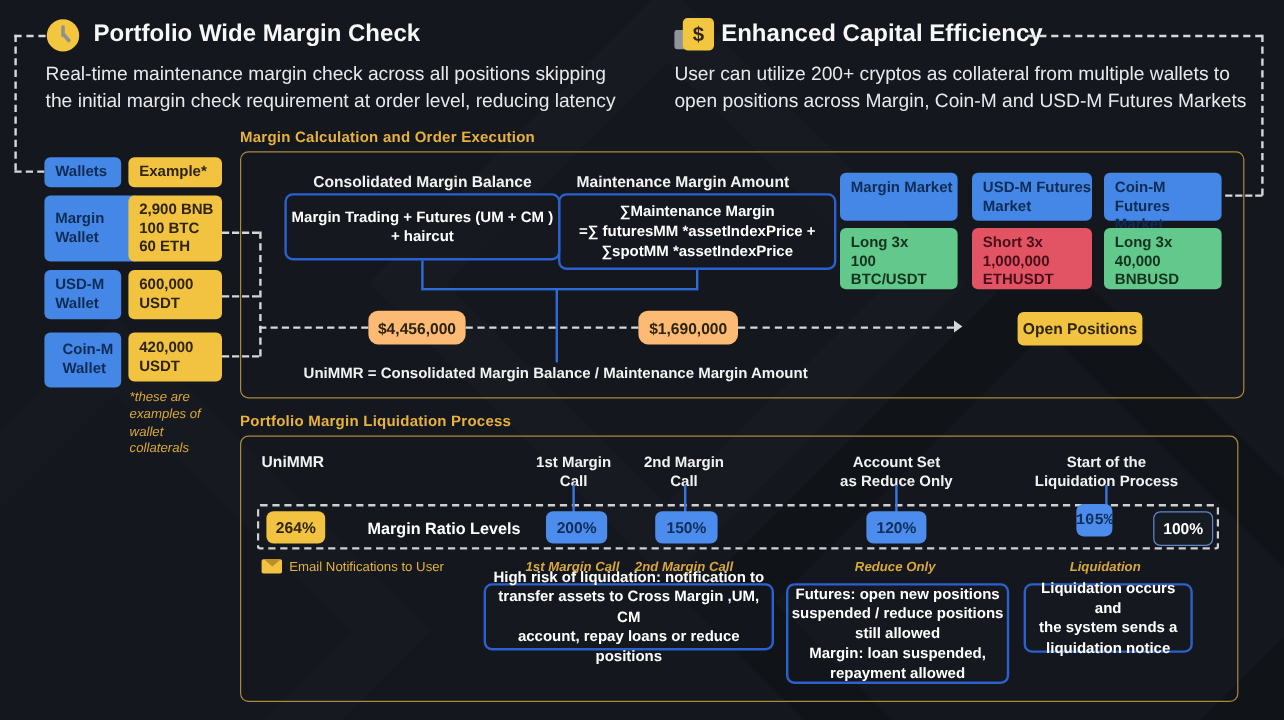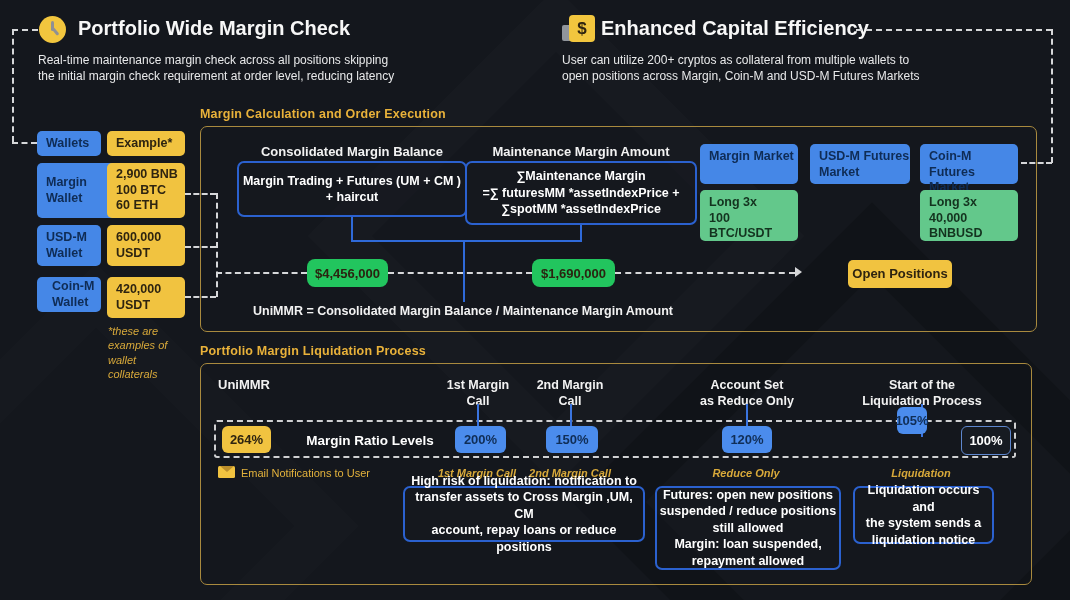--- a/index.html
+++ b/index.html
@@ -20,23 +20,23 @@
   .lflex{display:flex;align-items:center;padding-left:9px;padding-right:4px;box-sizing:border-box;}
   .cflex{display:flex;align-items:center;justify-content:center;text-align:center;box-sizing:border-box;}
   .tpad{padding:5px 0 0 9px;box-sizing:border-box;}
   .blueb{background:#4587e7;color:#0f2c55;}
   .yellowb{background:#f1c340;color:#2e2410;}
   .greenb{background:#63c88b;color:#14331f;}
   .redb{background:#e25363;color:#471019;}
   .outline{position:absolute;border:2px solid #2b61cf;border-radius:7px;color:#fff;
            font-weight:700;font-size:12.5px;line-height:1.32;background:rgba(22,26,34,.35);}
   .h1{font-size:20px;font-weight:700;color:#f7f7f7;}
-  .descr{font-size:12px;color:#e8e9ea;line-height:1.36;}
+  .descr{font-size:16px;color:#e8e9ea;line-height:1.36;}
   .subh{font-size:13px;font-weight:700;color:#f2f2f2;text-align:center;}
-  .pill{position:absolute;background:#22c55e;color:#2b2310;border-radius:8px;
+  .pill{position:absolute;background:#fdba74;color:#2b2310;border-radius:8px;
         font-weight:700;font-size:13px;}
   .pct{position:absolute;height:27px;border-radius:6px;font-weight:700;font-size:13px;
        display:flex;align-items:center;justify-content:center;}
   .pctblue{background:#4b8ced;color:#102e57;}
   .stageLbl{position:absolute;font-size:12.5px;font-weight:700;color:#f2f2f2;
             text-align:center;line-height:1.28;}
   .tag{position:absolute;font-size:11px;font-weight:700;font-style:italic;color:#d8a93a;text-align:center;}
   .tick{position:absolute;width:2px;background:#3a74df;}
   .bgdiamond{position:absolute;transform:rotate(45deg);}
 </style>
@@ -78,21 +78,21 @@
 Wallet</div>
   <div class="box yellowb lflex pre" style="left:107px;top:163px;width:78px;height:55px;">2,900 BNB
 100 BTC
 60 ETH</div>
 
   <div class="box blueb lflex pre" style="left:37px;top:225px;width:64px;height:41px;">USD-M
 Wallet</div>
   <div class="box yellowb lflex pre" style="left:107px;top:225px;width:78px;height:41px;">600,000
 USDT</div>
 
-  <div class="box blueb lflex pre" style="left:37px;top:277px;width:64px;height:35px;padding-left:15px;">Coin-M
+  <div class="box blueb lflex pre" style="left:37px;top:277px;width:64px;height:46px;padding-left:15px;">Coin-M
 Wallet</div>
   <div class="box yellowb lflex pre" style="left:107px;top:277px;width:78px;height:41px;">420,000
 USDT</div>
 
   <div class="abs pre" style="left:108px;top:324px;width:90px;font-size:11px;font-style:italic;color:#d8a93a;line-height:1.3;">*these are
 examples of
 wallet
 collaterals</div>
 
   <div class="goldh" style="left:200px;top:107px;">Margin Calculation and Order Execution</div>
@@ -101,21 +101,21 @@
   <div class="dashh" style="left:185px;top:193px;width:31px;"></div>
   <div class="dashh" style="left:185px;top:246px;width:31px;"></div>
   <div class="dashh" style="left:185px;top:296px;width:31px;"></div>
   <div class="dashv" style="left:216px;top:193px;height:104px;"></div>
   <div class="dashh" style="left:216px;top:272px;width:91px;"></div>
 
   <div class="abs subh" style="left:237px;top:144px;width:230px;">Consolidated Margin Balance</div>
   <div class="outline cflex pre" style="left:237px;top:161px;width:230px;height:56px;">Margin Trading + Futures (UM + CM )
 + haircut</div>
 
-  <div class="abs subh" style="left:465px;top:144px;width:232px;">Maintenance Margin Amount</div>
+  <div class="abs subh" style="left:453px;top:144px;width:232px;">Maintenance Margin Amount</div>
   <div class="outline cflex pre" style="left:465px;top:161px;width:232px;height:64px;">∑Maintenance Margin
 =∑ futuresMM *assetIndexPrice +
 ∑spotMM *assetIndexPrice</div>
 
   <div class="bline" style="left:351px;top:217px;width:2px;height:23px;"></div>
   <div class="bline" style="left:580px;top:225px;width:2px;height:15px;"></div>
   <div class="bline" style="left:351px;top:240px;width:231px;height:2px;"></div>
   <div class="bline" style="left:463px;top:240px;width:2px;height:62px;"></div>
 
   <div class="pill cflex" style="left:307px;top:259px;width:81px;height:28px;">$4,456,000</div>
@@ -128,20 +128,23 @@
 
   <div class="box blueb tpad pre" style="left:700px;top:144px;width:98px;height:40px;">Margin Market</div>
   <div class="box blueb tpad pre" style="left:810px;top:144px;width:100px;height:40px;">USD-M Futures
 Market</div>
   <div class="box blueb tpad pre" style="left:920px;top:144px;width:98px;height:40px;">Coin-M Futures
 Market</div>
 
   <div class="box greenb tpad pre" style="left:700px;top:190px;width:98px;height:51px;">Long 3x
 100
 BTC/USDT</div>
+  <div class="box redb tpad pre" style="left:810px;top:190px;width:100px;height:51px;">Short 3x
+1,000,000
+ETHUSDT</div>
   <div class="box greenb tpad pre" style="left:920px;top:190px;width:98px;height:51px;">Long 3x
 40,000
 BNBUSD</div>
 
   <div class="box yellowb cflex" style="left:848px;top:260px;width:104px;height:28px;font-size:13px;">Open Positions</div>
 
   <div class="goldh" style="left:200px;top:344px;">Portfolio Margin Liquidation Process</div>
   <div class="panel" style="left:200px;top:363px;width:830px;height:220px;"></div>
 
   <div class="abs" style="left:218px;top:377px;font-size:13px;font-weight:700;color:#f2f2f2;">UniMMR</div>
@@ -161,21 +164,21 @@
   <div class="tick" style="left:570px;top:404px;height:33px;"></div>
   <div class="tick" style="left:746px;top:404px;height:33px;"></div>
   <div class="tick" style="left:921px;top:404px;height:33px;"></div>
 
   <div class="pct yellowb" style="left:222px;top:426px;width:49px;border-radius:6px;">264%</div>
   <div class="abs" style="left:295px;top:433px;width:150px;text-align:center;font-size:13.5px;font-weight:700;color:#fff;">Margin Ratio Levels</div>
 
   <div class="pct pctblue" style="left:455px;top:426px;width:51px;">200%</div>
   <div class="pct pctblue" style="left:546px;top:426px;width:52px;">150%</div>
   <div class="pct pctblue" style="left:722px;top:426px;width:50px;">120%</div>
-  <div class="pct pctblue" style="left:897px;top:407px;width:30px;">105%</div>
+  <div class="pct pctblue" style="left:897px;top:420px;width:30px;font-family:Liberation Mono, monospace;">105%</div>
   <div class="pct" style="left:961px;top:426px;width:48px;background:#171b22;border:1.5px solid #5e87cf;color:#fff;">100%</div>
 
   <div class="abs" style="left:218px;top:466px;width:17px;height:12px;background:#f1c340;border-radius:1.5px;">
     <div class="abs" style="left:1.5px;top:0;width:0;height:0;border-left:7px solid transparent;border-right:7px solid transparent;border-top:6px solid #bb8e2b;"></div>
   </div>
   <div class="abs" style="left:241px;top:467px;font-size:11px;font-weight:400;color:#e3b23c;">Email Notifications to User</div>
 
   <div class="tag" style="left:427px;top:467px;width:100px;">1st Margin Call</div>
   <div class="tag" style="left:519px;top:467px;width:102px;">2nd Margin Call</div>
   <div class="tag" style="left:696px;top:467px;width:100px;">Reduce Only</div>

